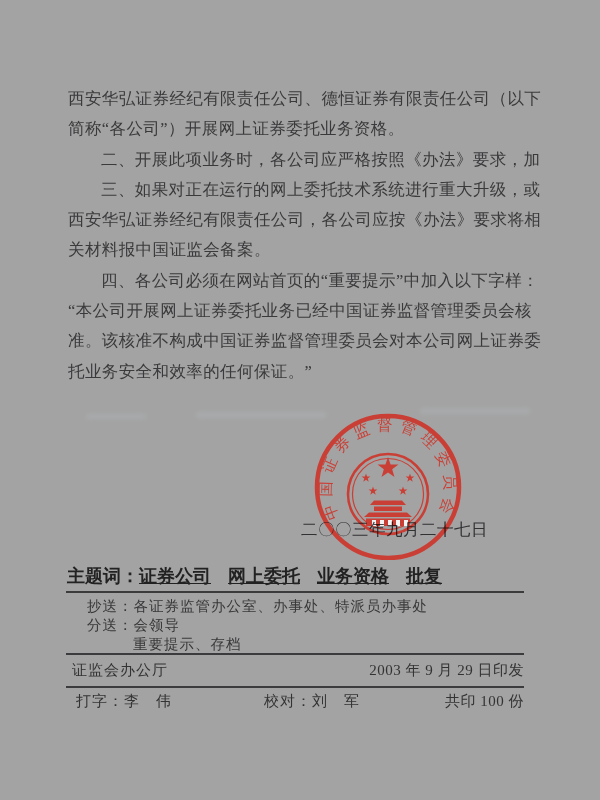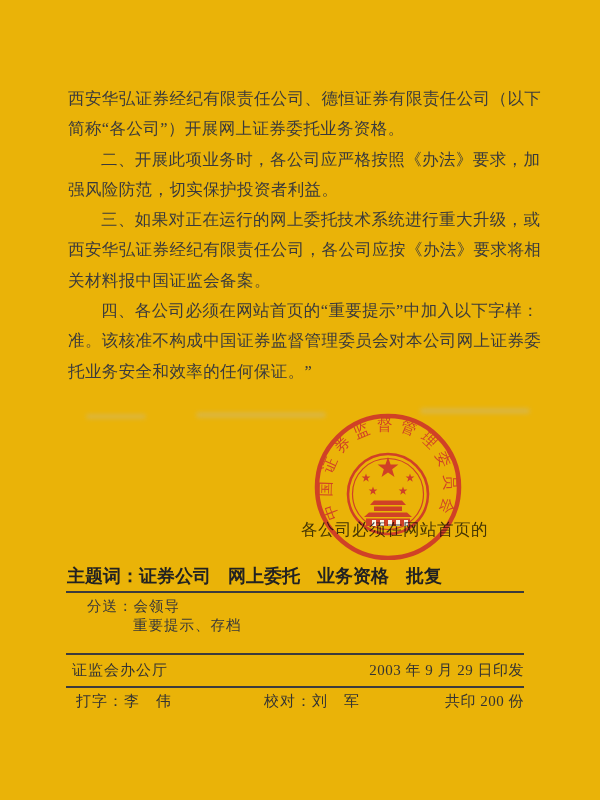--- a/index.html
+++ b/index.html
@@ -3,21 +3,21 @@
 <meta charset="utf-8">
 <style>
   html,body{margin:0;padding:0;}
   body{
     width:600px;height:800px;
     background:#e9e9e7;
     font-family:"Liberation Serif","DejaVu Serif",serif;
   }
   .page{
     position:relative;width:600px;height:800px;
-    background:#eab308;overflow:hidden;
+    background:#a3a3a3;overflow:hidden;
     color:#2e2e2e;
   }
   
   .body-text{
     position:absolute;left:68px;top:84px;width:476px;
     font-size:16.5px;letter-spacing:0.4px;color:#3a3a3c;
   }
   .bline{height:30.3px;line-height:30.3px;white-space:nowrap;}
   .bline.ind{padding-left:33px;}
   
@@ -29,21 +29,21 @@
     position:absolute;left:301px;top:519px;width:190px;
     font-size:16.5px;letter-spacing:0.5px;color:#4c4c50;
     white-space:nowrap;mix-blend-mode:multiply;
   }
   .smudge{position:absolute;background:#b9bec4;opacity:.28;filter:blur(2px);border-radius:3px;}
   
   .keywords{
     position:absolute;left:67px;top:564px;width:470px;
     font-weight:bold;font-size:18px;color:#222;white-space:nowrap;
   }
-  .keywords .kw{margin-right:17px;}
+  .keywords .kw{margin-right:17px;text-decoration:underline;}
   .keywords .kw:last-child{margin-right:0;}
   
   .rule{position:absolute;left:66px;width:458px;background:#3b3b3d;}
   .rule.r1{top:591px;height:2px;}
   .rule.r2{top:653px;height:2px;}
   .rule.r3{top:686px;height:1.5px;}
   
   .ccblock{
     position:absolute;left:87px;top:597px;width:440px;
     font-size:14.5px;color:#38383a;letter-spacing:1px;
@@ -68,25 +68,25 @@
 </style>
 </head>
 <body>
 
 <div class="page">
 
   <div class="body-text">
       <div class="bline">西安华弘证券经纪有限责任公司、德恒证券有限责任公司（以下</div>
       <div class="bline">简称“各公司”）开展网上证券委托业务资格。</div>
       <div class="bline ind">二、开展此项业务时，各公司应严格按照《办法》要求，加</div>
-      <div class="bline">强风险防范，切实保护投资者利益。</div>
       <div class="bline ind">三、如果对正在运行的网上委托技术系统进行重大升级，或</div>
       <div class="bline">西安华弘证券经纪有限责任公司，各公司应按《办法》要求将相</div>
       <div class="bline">关材料报中国证监会备案。</div>
       <div class="bline ind">四、各公司必须在网站首页的“重要提示”中加入以下字样：</div>
+      <div class="bline">“本公司开展网上证券委托业务已经中国证券监督管理委员会核</div>
       <div class="bline">准。该核准不构成中国证券监督管理委员会对本公司网上证券委</div>
       <div class="bline">托业务安全和效率的任何保证。”</div>
     </div>
 
   <div class="smudge" style="left:86px;top:414px;width:60px;height:5px;"></div>
   <div class="smudge" style="left:196px;top:412px;width:130px;height:6px;"></div>
   <div class="smudge" style="left:420px;top:408px;width:110px;height:6px;"></div>
 
   <svg class="seal" viewBox="0 0 164 152" xmlns="http://www.w3.org/2000/svg">
     <defs>
@@ -116,41 +116,42 @@
         <rect x="60" y="110.5" width="44" height="7.5"></rect>
         <rect x="66" y="112" width="4" height="6" fill="#fdfdfc"></rect>
         <rect x="74" y="112" width="4" height="6" fill="#fdfdfc"></rect>
         <rect x="82" y="112" width="4" height="6" fill="#fdfdfc"></rect>
         <rect x="90" y="112" width="4" height="6" fill="#fdfdfc"></rect>
         <rect x="98" y="112" width="4" height="6" fill="#fdfdfc"></rect>
       </g>
     </g>
   </svg>
 
-  <div class="seal-date">各公司必须在网站首页的</div>
+  <div class="seal-date">二〇〇三年九月二十七日</div>
 
   <div class="keywords">
     <span class="kw-label">主题词：</span><span id="kw-items"><span class="kw">证券公司</span><span class="kw">网上委托</span><span class="kw">业务资格</span><span class="kw">批复</span></span>
   </div>
 
   <div class="rule r1"></div>
 
   <div class="ccblock">
+    <div class="cline">抄送：各证券监管办公室、办事处、特派员办事处</div>
     <div class="cline">分送：会领导</div>
     <div class="cline ind2">重要提示、存档</div>
   </div>
 
   <div class="rule r2"></div>
 
   <div class="printer-row">
     <span class="office">证监会办公厅</span>
     <span class="pdate">2003 年 9 月 29 日印发</span>
   </div>
 
   <div class="rule r3"></div>
 
   <div class="staff-row">
     <span class="typist">打字：李　伟</span>
     <span class="proof">校对：刘　军</span>
-    <span class="copies">共印 200 份</span>
+    <span class="copies">共印 100 份</span>
   </div>
 
 </div>
 
 </body></html>

